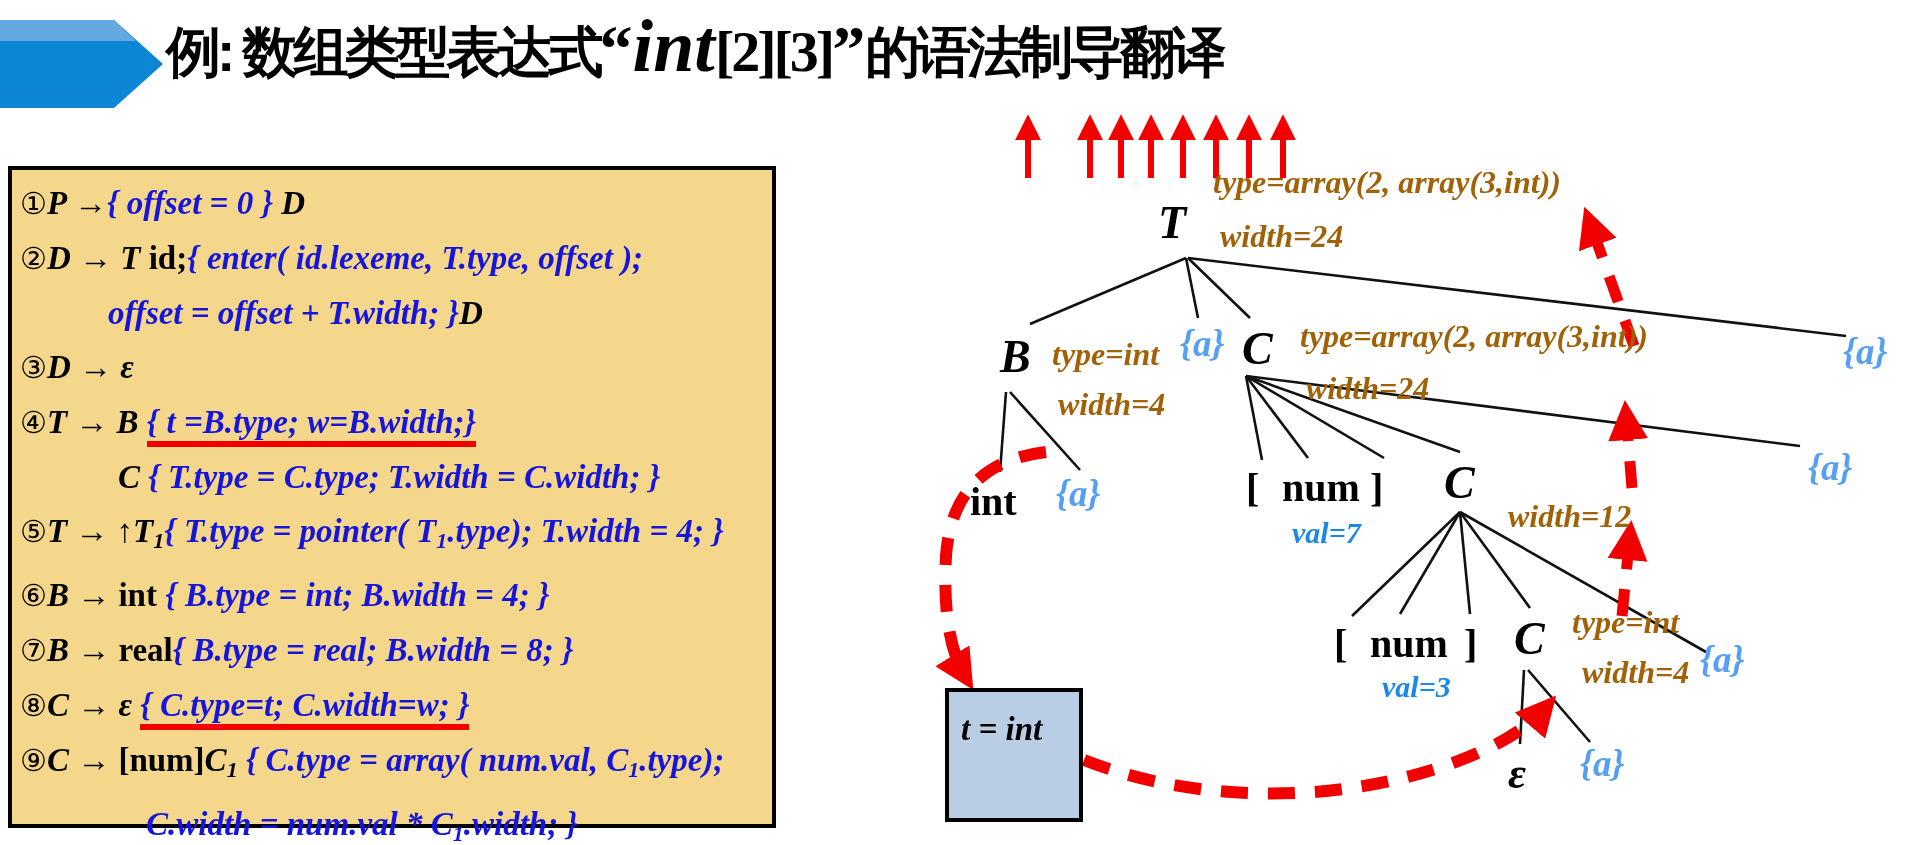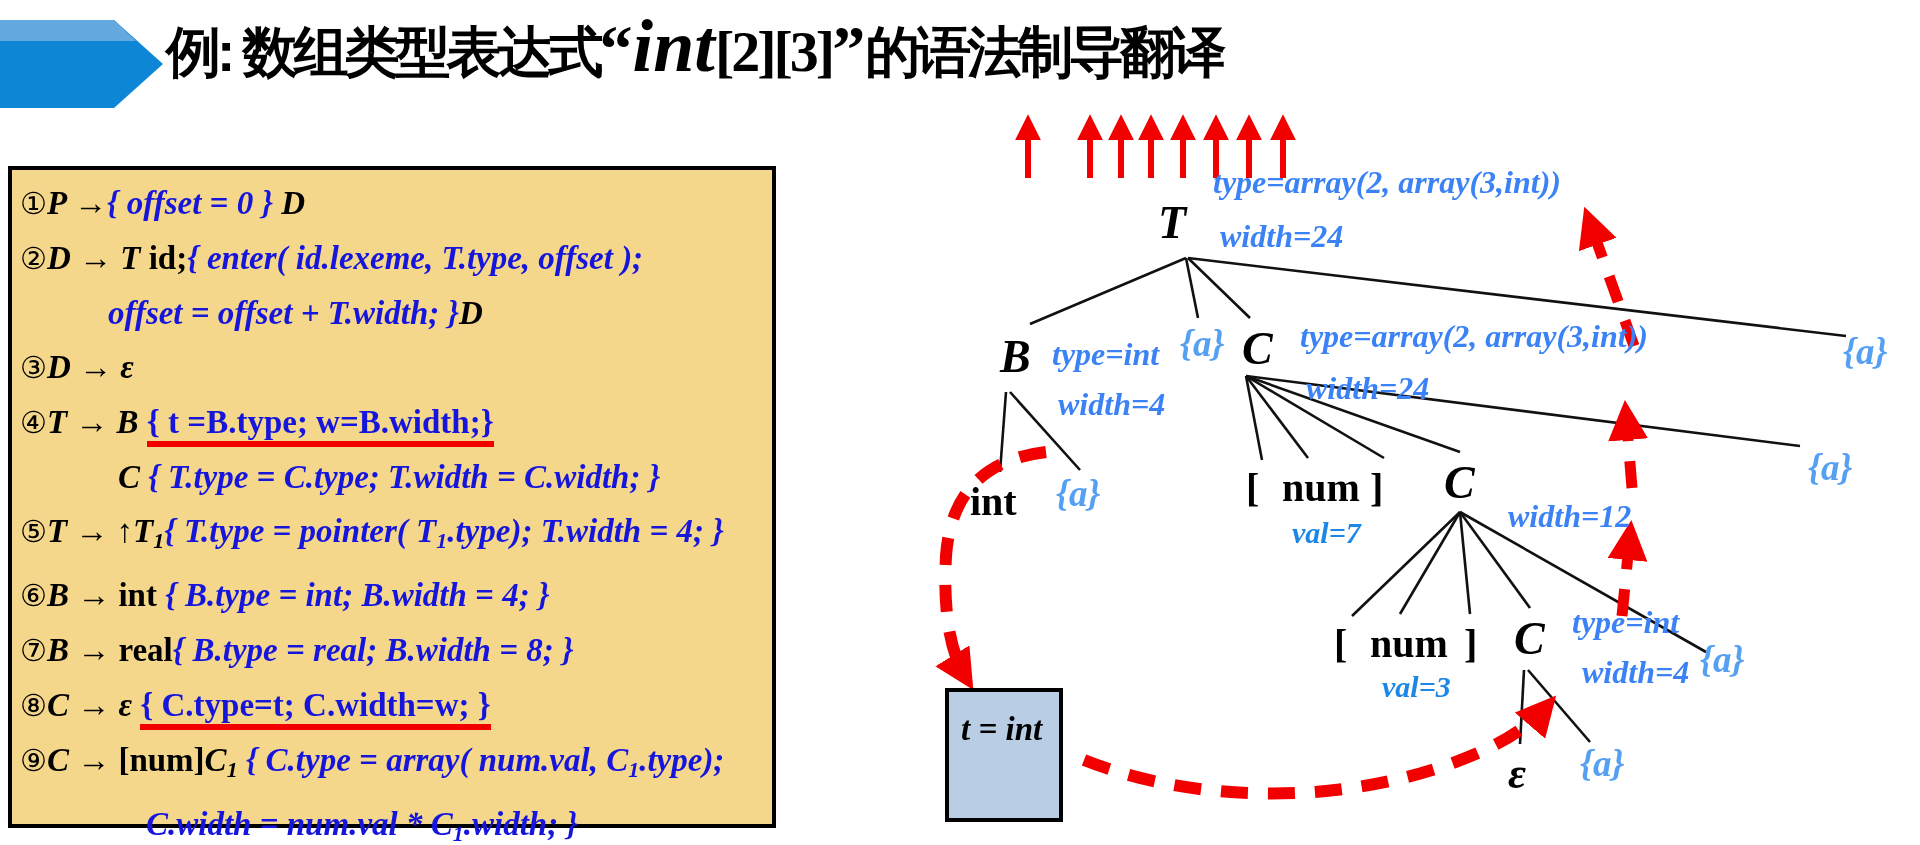--- a/index.html
+++ b/index.html
@@ -18,35 +18,35 @@
   
   .rules{position:absolute;left:8px;top:166px;width:768px;height:662px;background:#F5D78C;
          border:4px solid #000;box-sizing:border-box;padding:6px 4px 0 8px}
   .rline{font-size:33px;font-weight:700;line-height:54px;white-space:nowrap;
          font-family:"Liberation Serif","DejaVu Serif",serif}
   .ind1{padding-left:88px}.ind2{padding-left:98px}.ind3{padding-left:126px}
   .seg-k{font-style:normal;font-weight:400;font-family:"DejaVu Sans",sans-serif;font-size:30px;color:#000}
   .seg-g{font-style:italic;color:#000}
   .seg-t{font-style:normal;color:#000}
   .seg-a{font-style:italic;color:#1515DC}
-  .seg-au{color:#1515DC;border-bottom:6px solid #F20000;padding-bottom:1px}
+  .seg-au{font-style:italic;color:#1515DC;border-bottom:6px solid #F20000;padding-bottom:1px}
   .seg-sub{font-style:italic;color:#000;font-size:22px;vertical-align:-6px}
   .seg-asub{font-style:italic;color:#1515DC;font-size:22px;vertical-align:-6px}
 
   
   .tnode{position:absolute;white-space:nowrap}
   .nt{font:italic 700 46px "Liberation Serif",serif;color:#000}
   .eps{font:italic 700 44px "Liberation Serif","DejaVu Serif",serif;color:#000}
   .term{font:normal 700 40px "Liberation Serif",serif;color:#000}
-  .ann{font:italic 700 32px "Liberation Serif",serif;color:#3b82f6}
+  .ann{font:italic 700 32px "Liberation Serif",serif;color:#a16207}
   .act{font:italic 700 37px "Liberation Serif",serif;color:#55A0F2}
   .val{font:italic 700 30px "Liberation Serif",serif;color:#1B87E6}
 
   
-  .callout{position:absolute;left:945px;top:688px;width:118px;height:134px;background:#B9CDE5;
+  .callout{position:absolute;left:945px;top:688px;width:138px;height:134px;background:#B9CDE5;
            border:4px solid #000;box-sizing:border-box;padding:8px 0 0 12px}
   .callout div{font:italic 700 33px "Liberation Serif",serif;color:#000;line-height:58px}
 </style>
 </head>
 <body>
 
 <div class="stage">
 
   <svg class="art">
     <defs>

